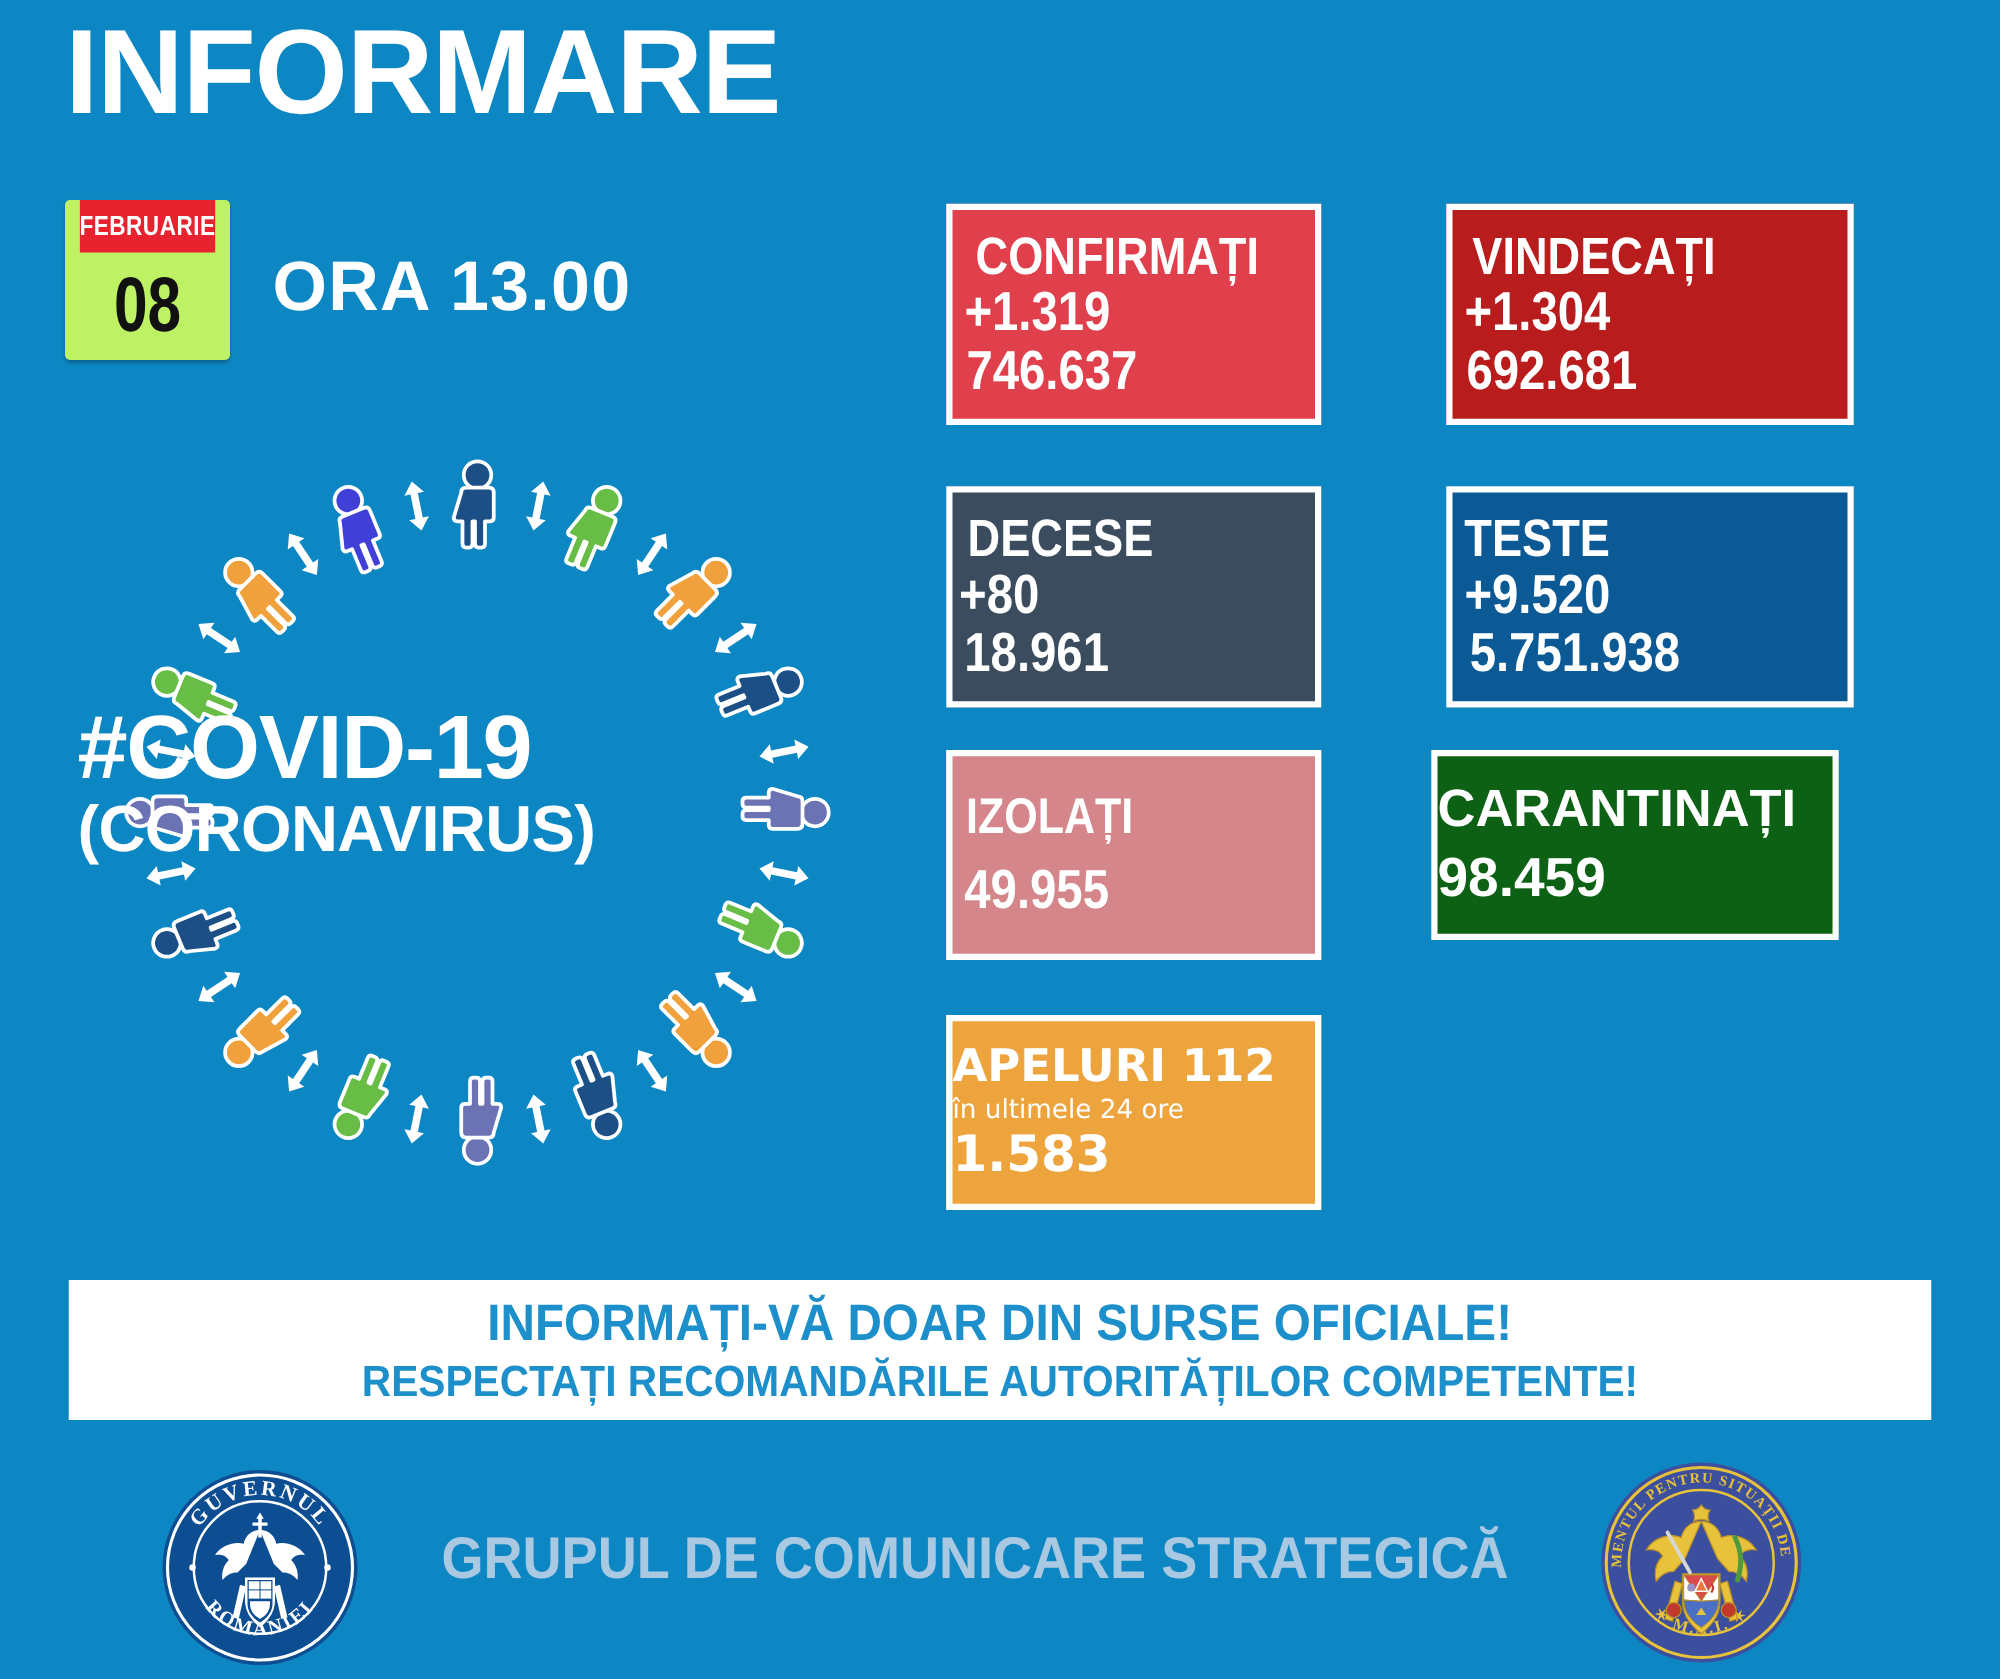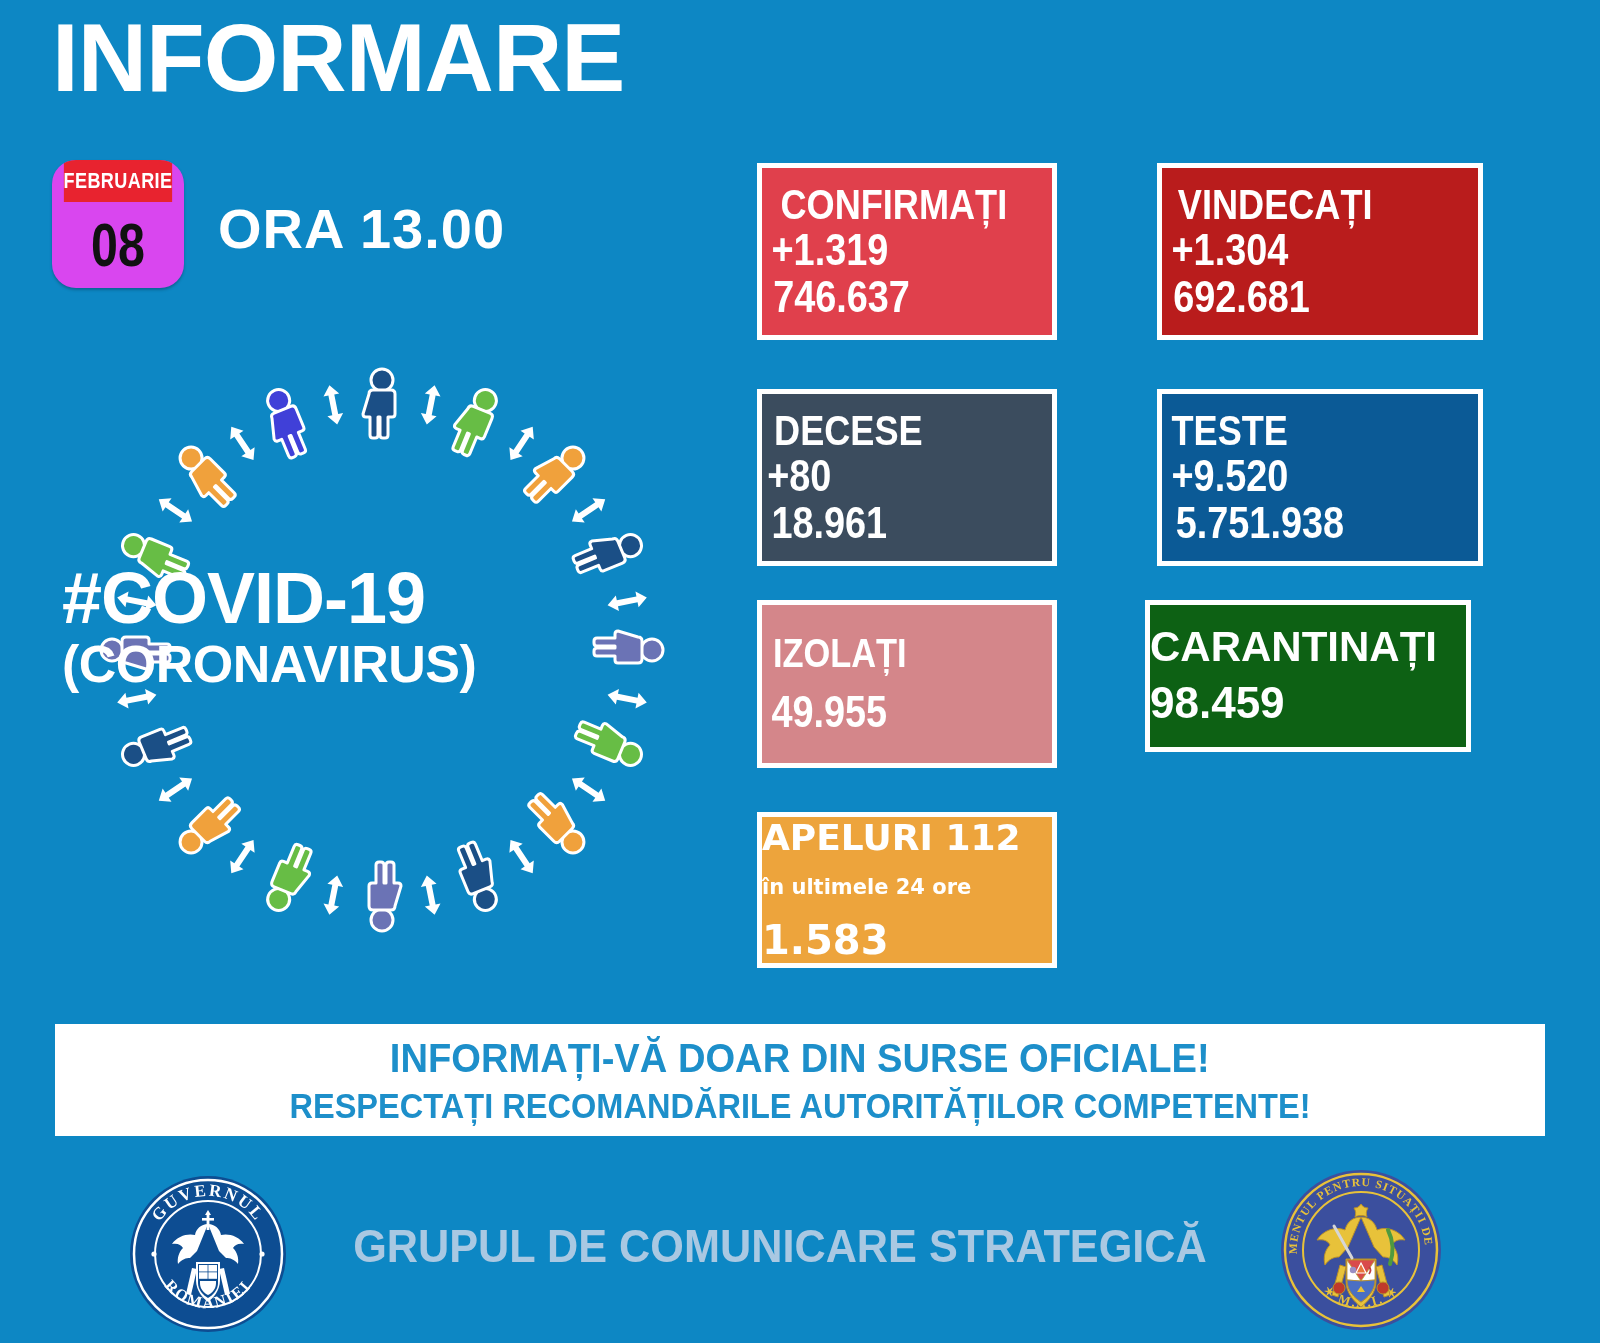--- a/index.html
+++ b/index.html
@@ -18,21 +18,21 @@
   
   .title {
     position: absolute; left: 52px; top: 8px;
     font-size: 96px; font-weight: 700; color: #ffffff;
     letter-spacing: -1px; line-height: 1.05;
     font-family: "Liberation Sans", sans-serif;
   }
   .calendar {
     position: absolute; left: 52px; top: 160px;
     width: 132px; height: 128px;
-    background: #d946ef; border-radius: 24px;
+    background: #bef264; border-radius: 4px;
     overflow: hidden; box-shadow: 0 2px 3px rgba(0,0,0,.25);
   }
   .cal-month {
     height: 42px; background: #e8232f; color: #fff;
     display: flex; align-items: center; justify-content: center;
     font-size: 22px; font-weight: 700; letter-spacing: .5px;
     transform: scaleX(.82); transform-origin: center;
   }
   .cal-day {
     height: 86px; color: #111;
@@ -100,24 +100,23 @@
   .s-izolati .label { font-size:40px; margin-bottom:14px; }
   .s-izolati .total { font-size:44px; }
 
   .s-carantinati { left:1145px; top:600px; width:326px; height:152px; background:#0d6114; }
   .s-carantinati .label { font-size:42px; margin-bottom:10px; }
   .s-carantinati .total { font-size:44px; }
 
   .s-apeluri {
     left:757px; top:812px; width:300px; height:156px; background:#eda43c;
     font-family:"DejaVu Sans", sans-serif;
-    gap:16px;
   }
   .s-apeluri .label { font-size:36px; font-weight:700; }
-  .s-apeluri .sub   { font-size:21px; font-weight:700; margin:3px 0 5px; }
+  .s-apeluri .sub   { font-size:21px; font-weight:400; margin:3px 0 5px; }
   .s-apeluri .total { font-size:40px; font-weight:700; }
 
   
   .banner {
     position: absolute; left: 55px; top: 1024px;
     width: 1490px; height: 112px;
     background: #ffffff;
     display: flex; flex-direction: column;
     align-items: center; justify-content: center;
     color: #1d8fca;

